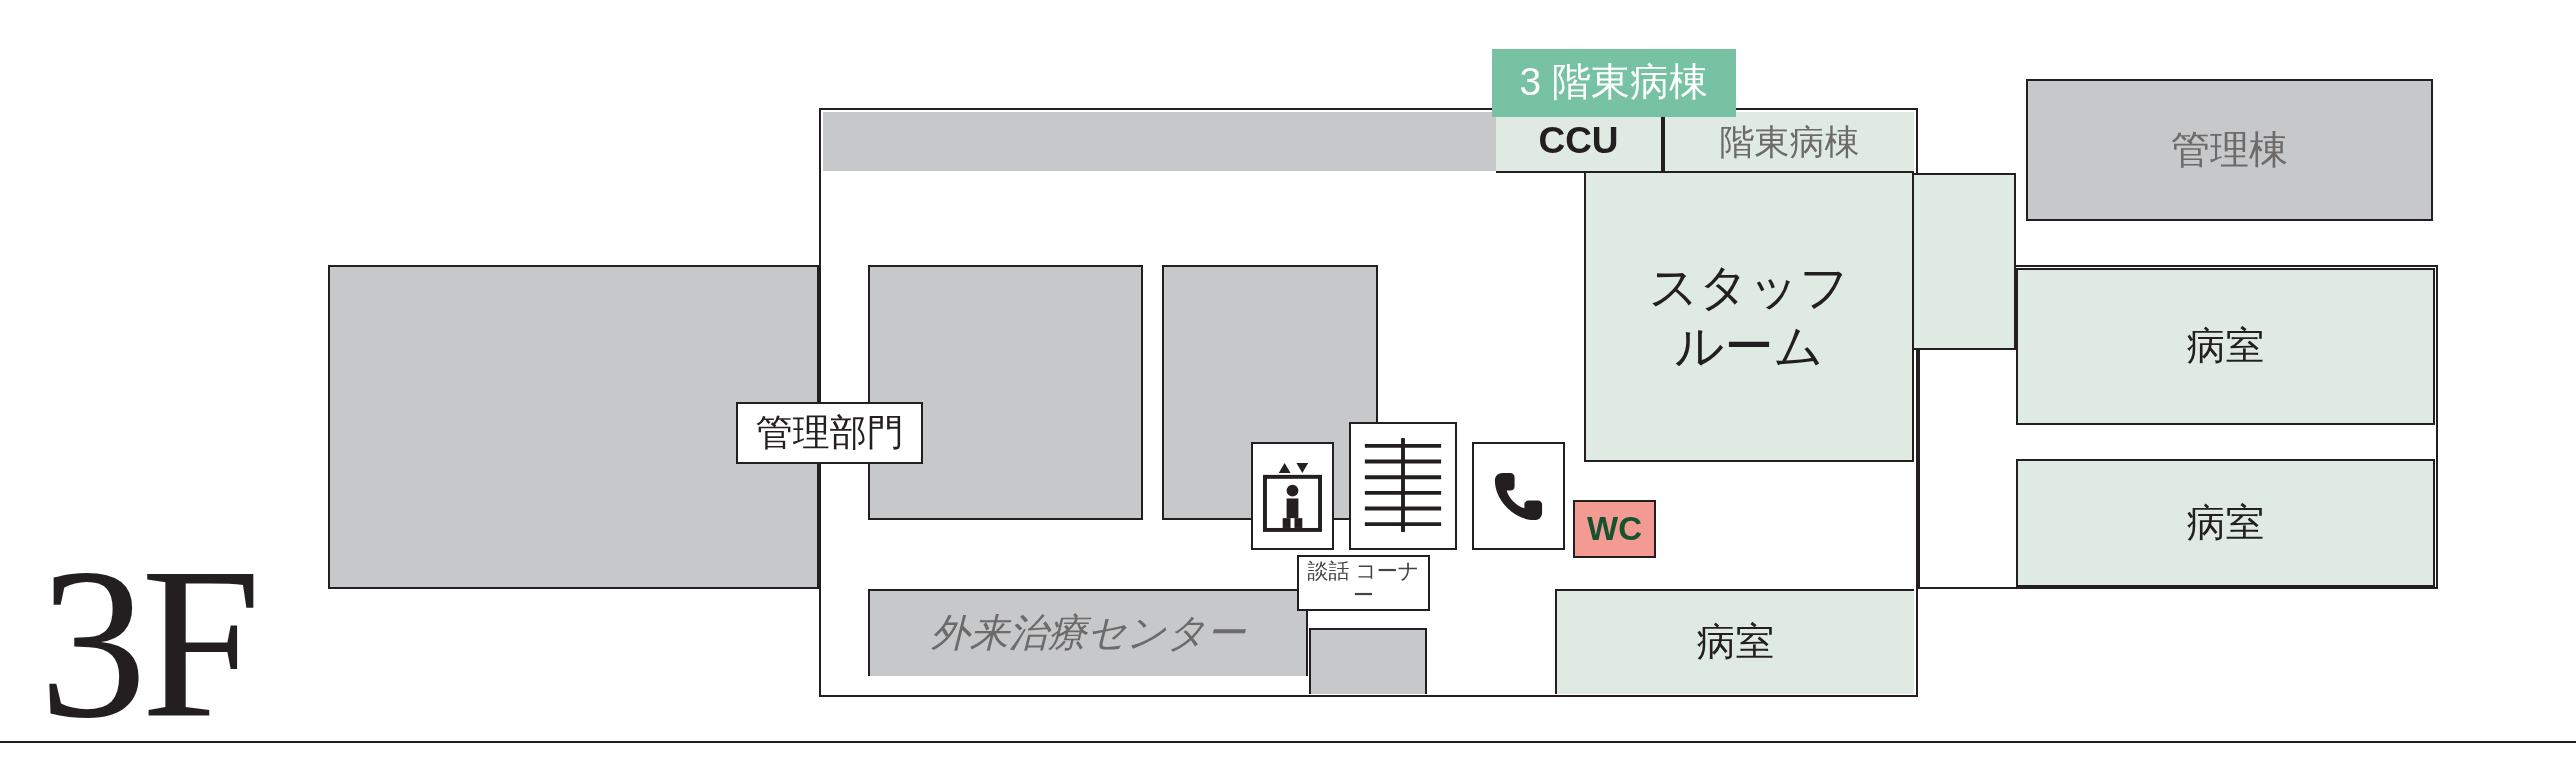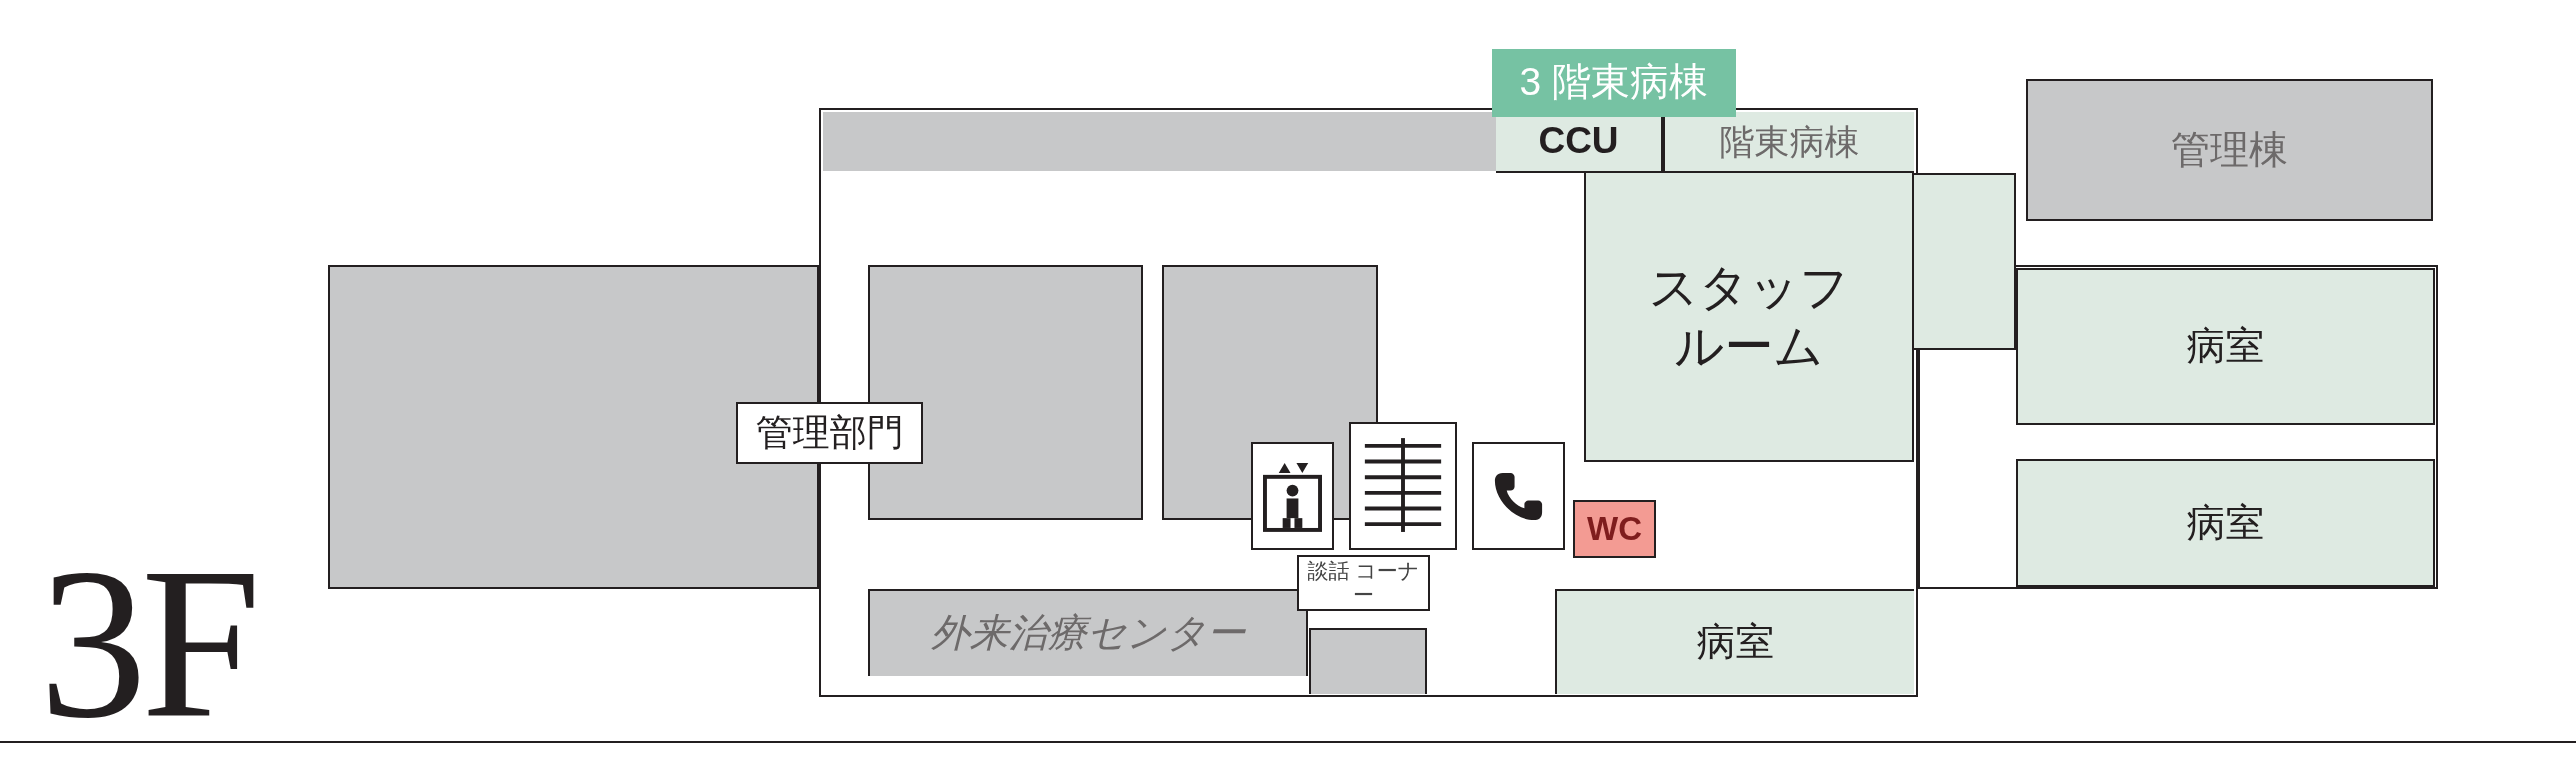--- a/index.html
+++ b/index.html
@@ -57,21 +57,21 @@
     background: #76c2a3;
     color: #ffffff;
     font-size: 39px;
     padding: 5.9px 27.5px 7.9px;
     font-weight: 400;
   }
   .wc-box {
     position: absolute;
     background: #f39b93;
     border: 2px solid #231f20;
-    color: #7f1d1d;
+    color: #14532d;
     font-size: 33px;
     font-weight: 600;
     display: flex;
     align-items: center;
     justify-content: center;
   }
   .icon-box {
     position: absolute;
     box-sizing: border-box;
     border: 2.9px solid #231f20;

